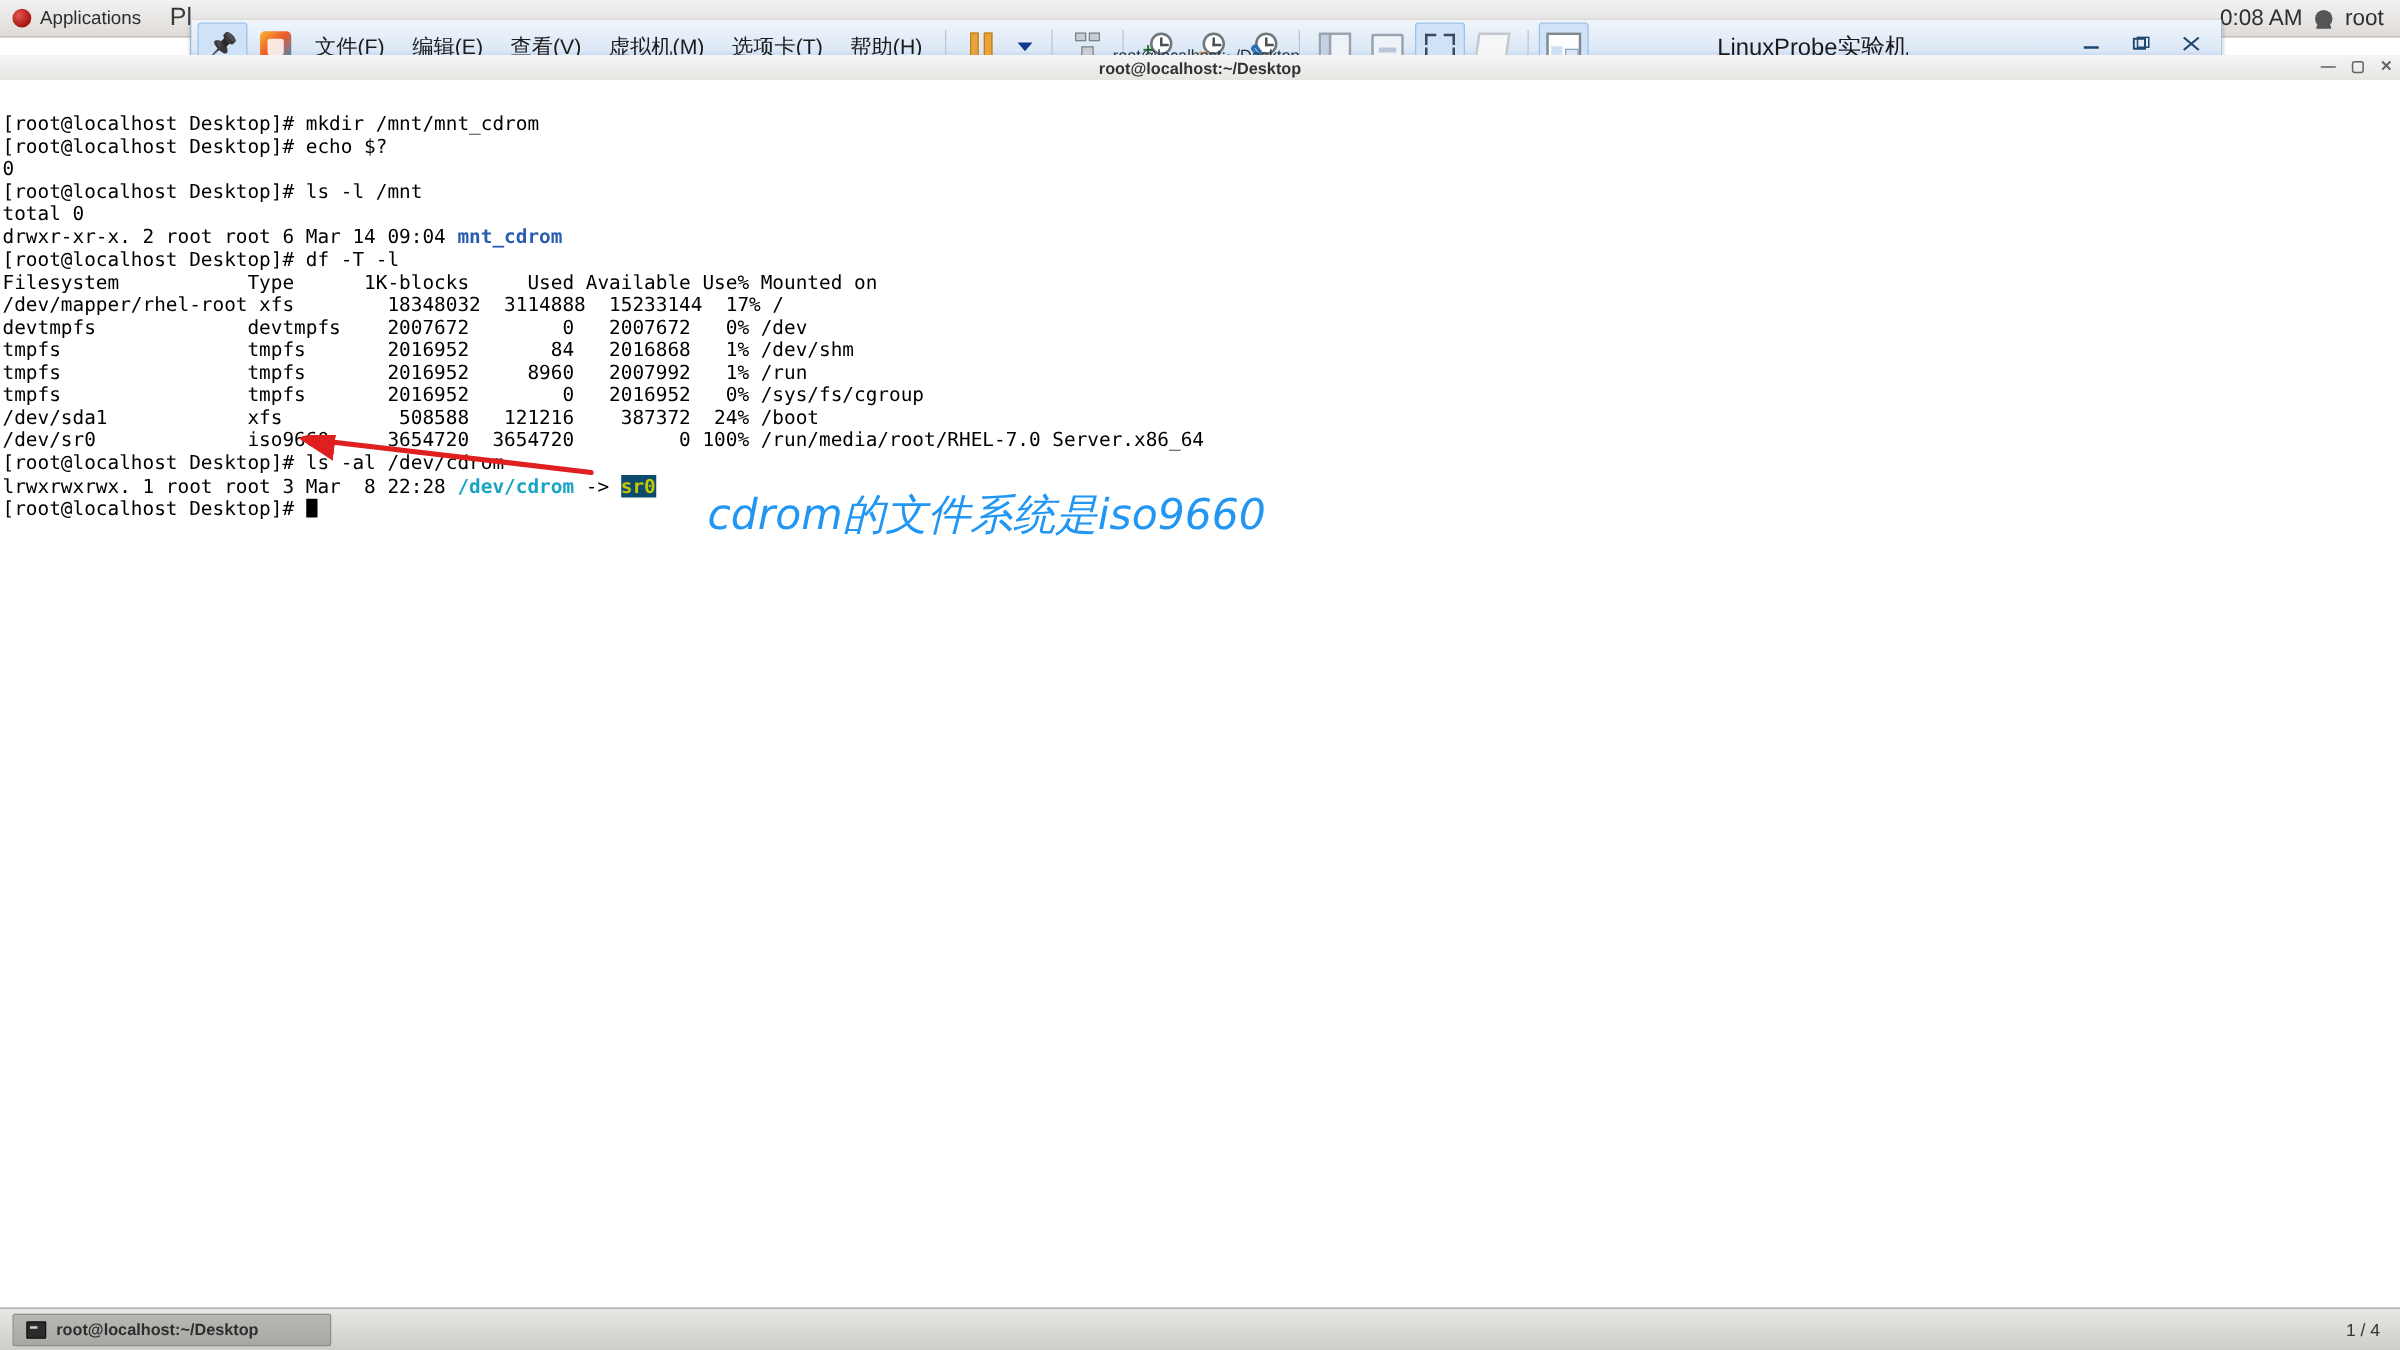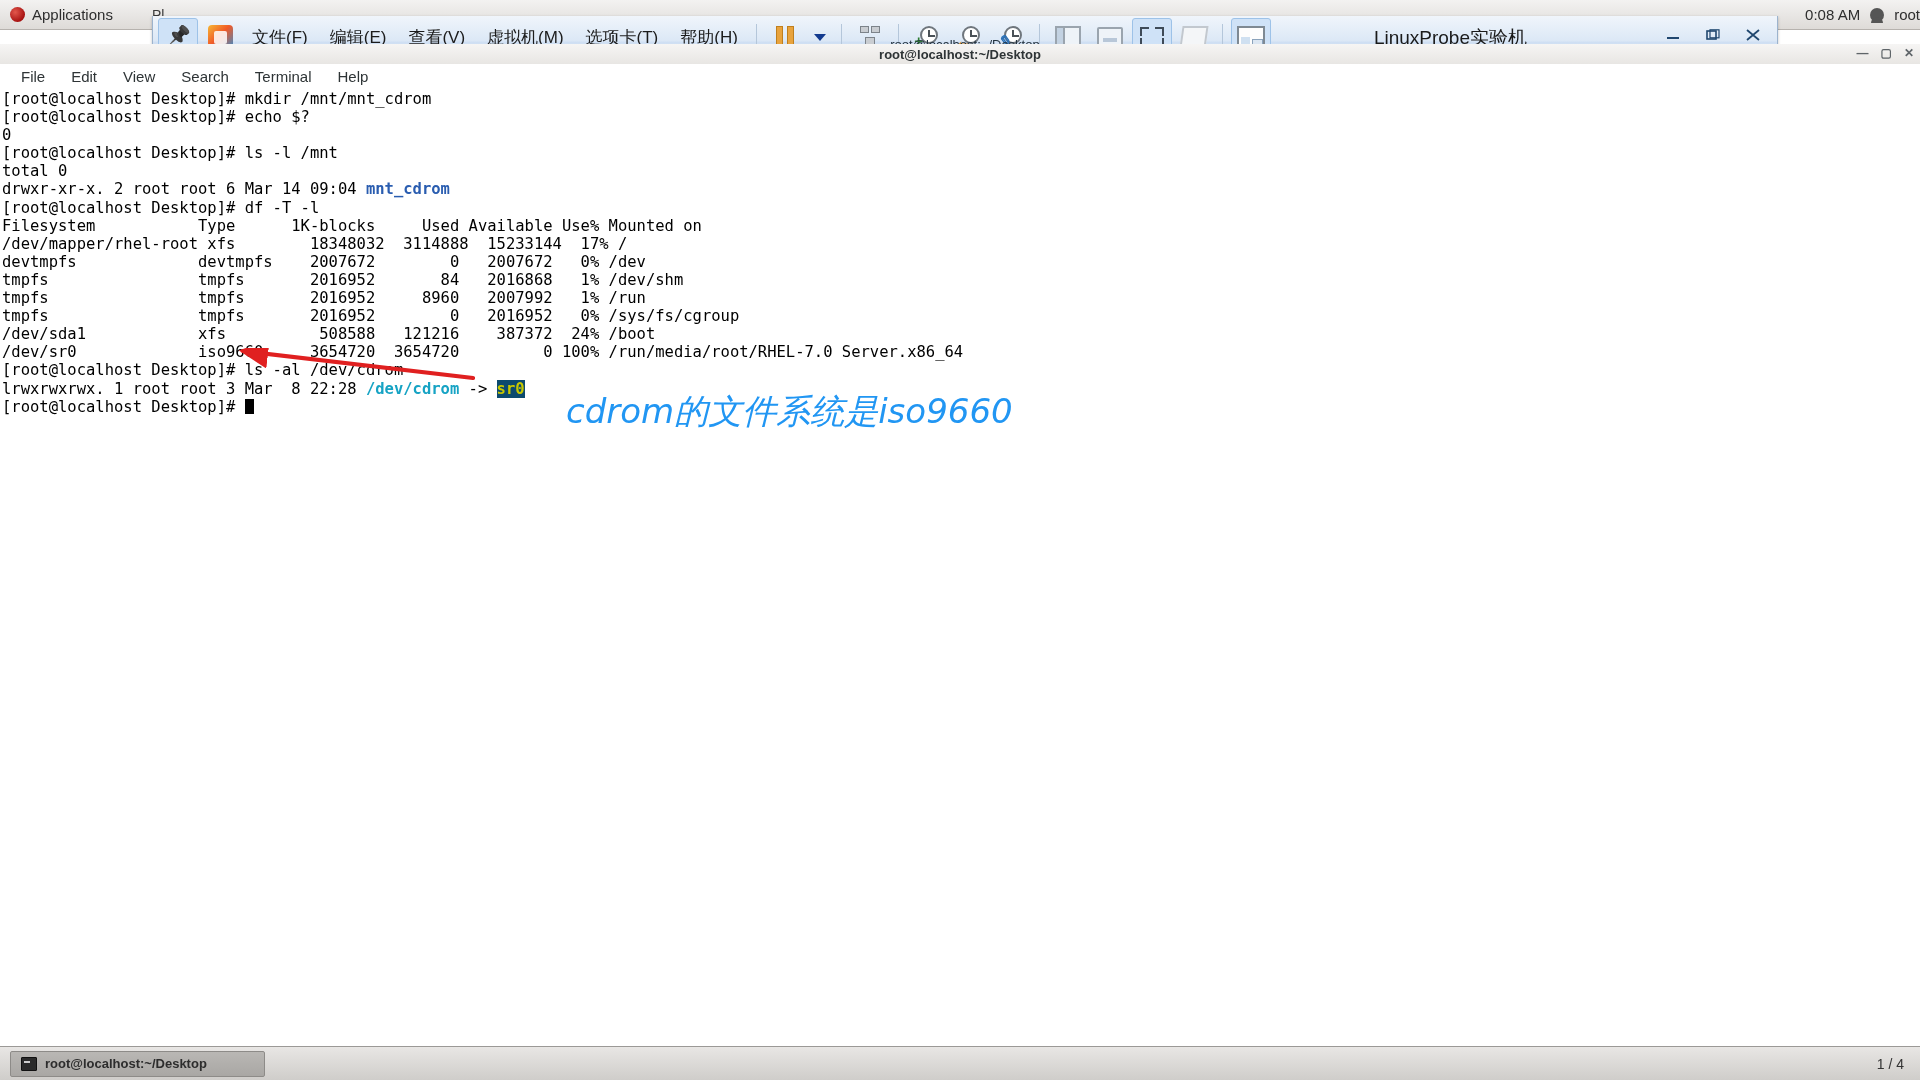--- a/index.html
+++ b/index.html
@@ -10,23 +10,23 @@
   #gnome-topbar{
     position:absolute; left:0; top:0; width:1920px; height:30px;
     background:linear-gradient(#f3f2f1,#dedbd8);
     border-bottom:1px solid #b6b2ae;
     display:flex; align-items:center; font-size:15px; color:#2e2e2e;
   }
   #gnome-topbar .gt-left{ display:flex; align-items:center; gap:7px; padding-left:10px;}
   .redhat-dot{ width:15px; height:15px; border-radius:50%;
     background:radial-gradient(circle at 35% 35%, #e2574c 0%, #a30d0d 75%); }
   .gt-apps{ font-size:15px; }
-  .gt-places{ font-size:14px; margin-left:32px; color:#3a3a3a; }
+  .gt-places{ font-size:20px; margin-left:16px; color:#3a3a3a; }
   #gnome-topbar .gt-right{ margin-left:auto; display:flex; align-items:center;
-    gap:10px; padding-right:0; font-size:15px; }
+    gap:10px; padding-right:13px; font-size:18px; }
   .gt-user-icon{ width:14px;height:14px;border-radius:50%;
     background:#555; display:inline-block; position:relative; }
   .gt-user-icon:after{content:"";position:absolute;left:1px;bottom:-1px;width:12px;
     height:6px;border-radius:6px 6px 0 0;background:#555;}
 
   
   #vmware-window{
     position:absolute; left:152px; top:0px; width:1626px; height:52px;
     background:linear-gradient(#f0f5fb 0%, #dce8f6 48%, #cfdff3 52%, #e7eff9 100%);
     border:1px solid #9cb3cd; border-top:none;
@@ -297,28 +297,20 @@
 
   <div id="terminal-titlebar">
     <span>root@localhost:~/Desktop</span>
     <div id="terminal-winbuttons">
       <span>—</span>
       <span>▢</span>
       <span>✕</span>
     </div>
   </div>
 
-  <div id="terminal-menubar">
-    <span class="tm">File</span>
-    <span class="tm">Edit</span>
-    <span class="tm">View</span>
-    <span class="tm">Search</span>
-    <span class="tm">Terminal</span>
-    <span class="tm">Help</span>
-  </div>
 
   <div id="terminal-body"><div class="tl"><span>[root@localhost Desktop]# mkdir /mnt/mnt_cdrom</span></div><div class="tl"><span>[root@localhost Desktop]# echo $?</span></div><div class="tl"><span>0</span></div><div class="tl"><span>[root@localhost Desktop]# ls -l /mnt</span></div><div class="tl"><span>total 0</span></div><div class="tl"><span>drwxr-xr-x. 2 root root 6 Mar 14 09:04 </span><span class="c-blue">mnt_cdrom</span></div><div class="tl"><span>[root@localhost Desktop]# df -T -l</span></div><div class="tl"><span>Filesystem           Type      1K-blocks     Used Available Use% Mounted on</span></div><div class="tl"><span>/dev/mapper/rhel-root xfs        18348032  3114888  15233144  17% /</span></div><div class="tl"><span>devtmpfs             devtmpfs    2007672        0   2007672   0% /dev</span></div><div class="tl"><span>tmpfs                tmpfs       2016952       84   2016868   1% /dev/shm</span></div><div class="tl"><span>tmpfs                tmpfs       2016952     8960   2007992   1% /run</span></div><div class="tl"><span>tmpfs                tmpfs       2016952        0   2016952   0% /sys/fs/cgroup</span></div><div class="tl"><span>/dev/sda1            xfs          508588   121216    387372  24% /boot</span></div><div class="tl"><span>/dev/sr0             iso9660     3654720  3654720         0 100% /run/media/root/RHEL-7.0 Server.x86_64</span></div><div class="tl"><span>[root@localhost Desktop]# ls -al /dev/cdrom</span></div><div class="tl"><span>lrwxrwxrwx. 1 root root 3 Mar  8 22:28 </span><span class="c-cyan">/dev/cdrom</span><span> -&gt; </span><span class="c-hl">sr0</span></div><div class="tl"><span>[root@localhost Desktop]# </span><span class="cursor"></span></div></div>
 </div>
 
 <svg id="annotation-arrow" viewBox="0 0 240 36" width="240" height="36">
   <defs>
     <marker id="ah" markerWidth="7" markerHeight="7" refX="6" refY="3.5" orient="auto">
       <path d="M0,0 L7,3.5 L0,7 Z" fill="#e02020"></path>
     </marker>
   </defs>

